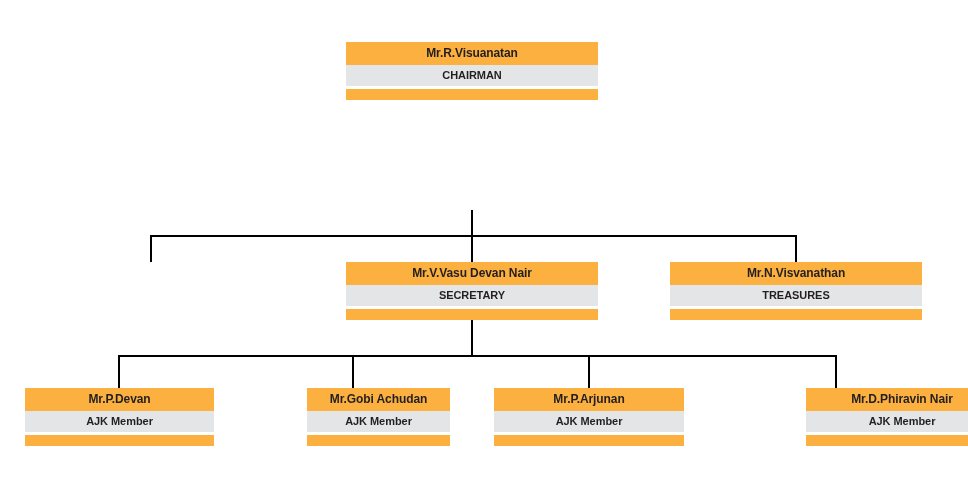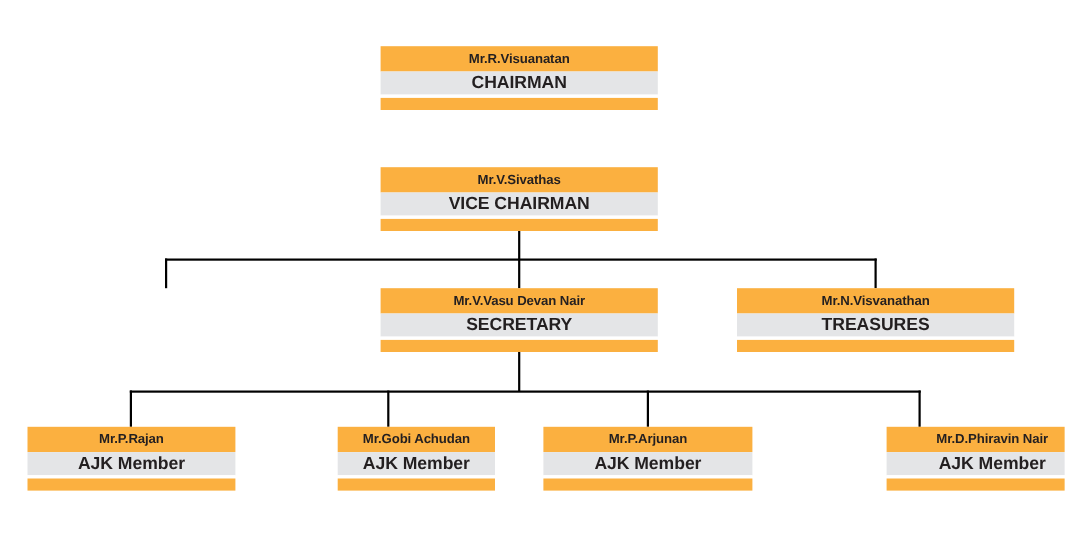--- a/index.html
+++ b/index.html
@@ -32,21 +32,21 @@
     letter-spacing: -0.1px;
     text-align: center;
     height: 23px;
     line-height: 23px;
     white-space: nowrap;
     overflow: hidden;
   }
   .node-role {
     background: #e4e5e7;
     color: #231f20;
-    font-size: 16px;
+    font-size: 11px;
     font-weight: bold;
     letter-spacing: -0.05px;
     text-align: center;
     height: 21px;
     line-height: 21px;
     white-space: nowrap;
     overflow: hidden;
   }
   .node-gap {
     height: 3px;
@@ -74,26 +74,20 @@
 
 <div id="chart-root">
 
   <div class="node" style="left:346px; top:42px; width:252px;">
     <div class="node-name">Mr.R.Visuanatan</div>
     <div class="node-role">CHAIRMAN</div>
     <div class="node-gap"></div>
     <div class="node-foot"></div>
   </div>
 
-  <div class="node" style="left:346px; top:152px; width:252px;">
-    <div class="node-name">Mr.V.Sivathas</div>
-    <div class="node-role">VICE CHAIRMAN</div>
-    <div class="node-gap"></div>
-    <div class="node-foot"></div>
-  </div>
 
   <div class="vline" style="left:471px; top:210px; height:52px;"></div>
 
   <div class="hline" style="left:150px; top:235px; width:647px;"></div>
 
   <div class="vline" style="left:150px; top:235px; height:27px;"></div>
 
   <div class="vline" style="left:795px; top:235px; height:27px;"></div>
 
 
@@ -114,21 +108,21 @@
   <div class="vline" style="left:471px; top:320px; height:36px;"></div>
 
   <div class="hline" style="left:118px; top:355px; width:719px;"></div>
 
   <div class="vline" style="left:118px; top:355px; height:33px;"></div>
   <div class="vline" style="left:352px; top:355px; height:33px;"></div>
   <div class="vline" style="left:588px; top:355px; height:33px;"></div>
   <div class="vline" style="left:835px; top:355px; height:33px;"></div>
 
   <div class="node" style="left:25px; top:388px; width:189px;">
-    <div class="node-name">Mr.P.Rajan</div>
+    <div class="node-name">Mr.P.Devan</div>
     <div class="node-role">AJK Member</div>
     <div class="node-gap"></div>
     <div class="node-foot"></div>
   </div>
 
   <div class="node" style="left:259px; top:388px; width:191px;padding-left:48px;">
     <div class="node-name">Mr.Gobi Achudan</div>
     <div class="node-role">AJK Member</div>
     <div class="node-gap"></div>
     <div class="node-foot"></div>

